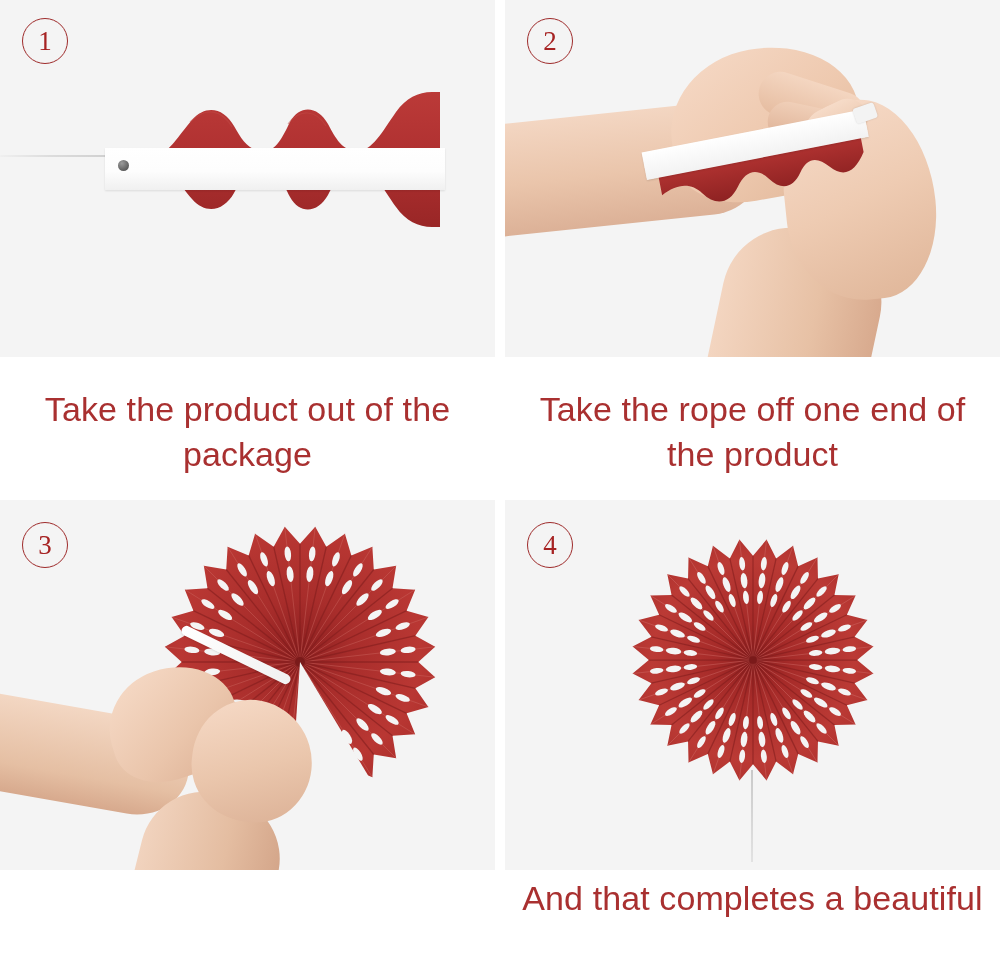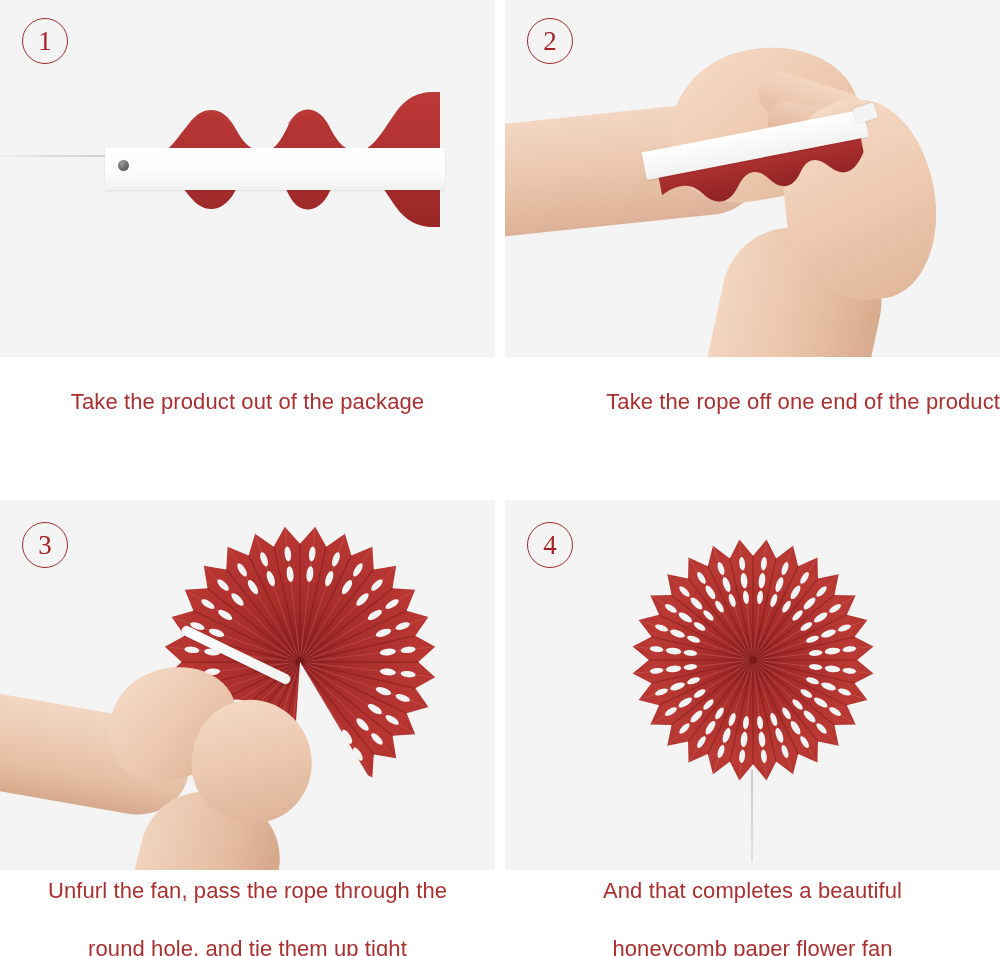--- a/index.html
+++ b/index.html
@@ -25,28 +25,28 @@
   .p2{grid-column:3;grid-row:1;}
   .p3{grid-column:1;grid-row:3;}
   .p4{grid-column:3;grid-row:3;}
 
   
   .caption{
     background:#ffffff;
     display:flex;align-items:flex-start;justify-content:center;
     text-align:center;
     color:#a93030;
-    font-size:22px;
+    font-size:34px;
     line-height:1.32;
     letter-spacing:.1px;
     padding-top:30px;
     box-sizing:border-box;
   }
   .c1{grid-column:1;grid-row:2;}
-  .c2{grid-column:3;grid-row:2;justify-content:flex-end;}
+  .c2{grid-column:3;grid-row:2;}
   .c3{grid-column:1;grid-row:4;padding-top:6px;}
   .c4{grid-column:3;grid-row:4;padding-top:6px;text-align:center;}
   .caption span{display:block;max-width:470px;}
 
   
   .badge{
     position:absolute;left:22px;top:18px;
     width:46px;height:46px;border-radius:50%;
     border:1.6px solid #9e2b2b;
     color:#a62323;
@@ -558,26 +558,20 @@
           <ellipse cx="-55.48" cy="-34.86" rx="3" ry="7" fill="#f4f4f4" transform="rotate(302.14 -55.48 -34.86)"></ellipse>
           <ellipse cx="-46.33" cy="-46.33" rx="3" ry="7" fill="#f4f4f4" transform="rotate(315.00 -46.33 -46.33)"></ellipse>
           <ellipse cx="-34.86" cy="-55.48" rx="3" ry="7" fill="#f4f4f4" transform="rotate(327.86 -34.86 -55.48)"></ellipse>
           <ellipse cx="-21.64" cy="-61.84" rx="3" ry="7" fill="#f4f4f4" transform="rotate(340.71 -21.64 -61.84)"></ellipse>
           <ellipse cx="-7.34" cy="-65.11" rx="3" ry="7" fill="#f4f4f4" transform="rotate(353.57 -7.34 -65.11)"></ellipse>
           <circle r="4" fill="#7a1a1a"></circle>
         </g>
     </svg>
   </div>
 
-  <div class="caption c3">
-    <span>
-      <span>Unfurl the fan, pass the rope through the</span><br>
-      <span>round hole, and tie them up tight</span>
-    </span>
-  </div>
   <div class="caption c4">
     <span>
       <span>And that completes a beautiful</span><br>
       <span>honeycomb paper flower fan</span>
     </span>
   </div>
 
 </div>
 
 </body></html>

